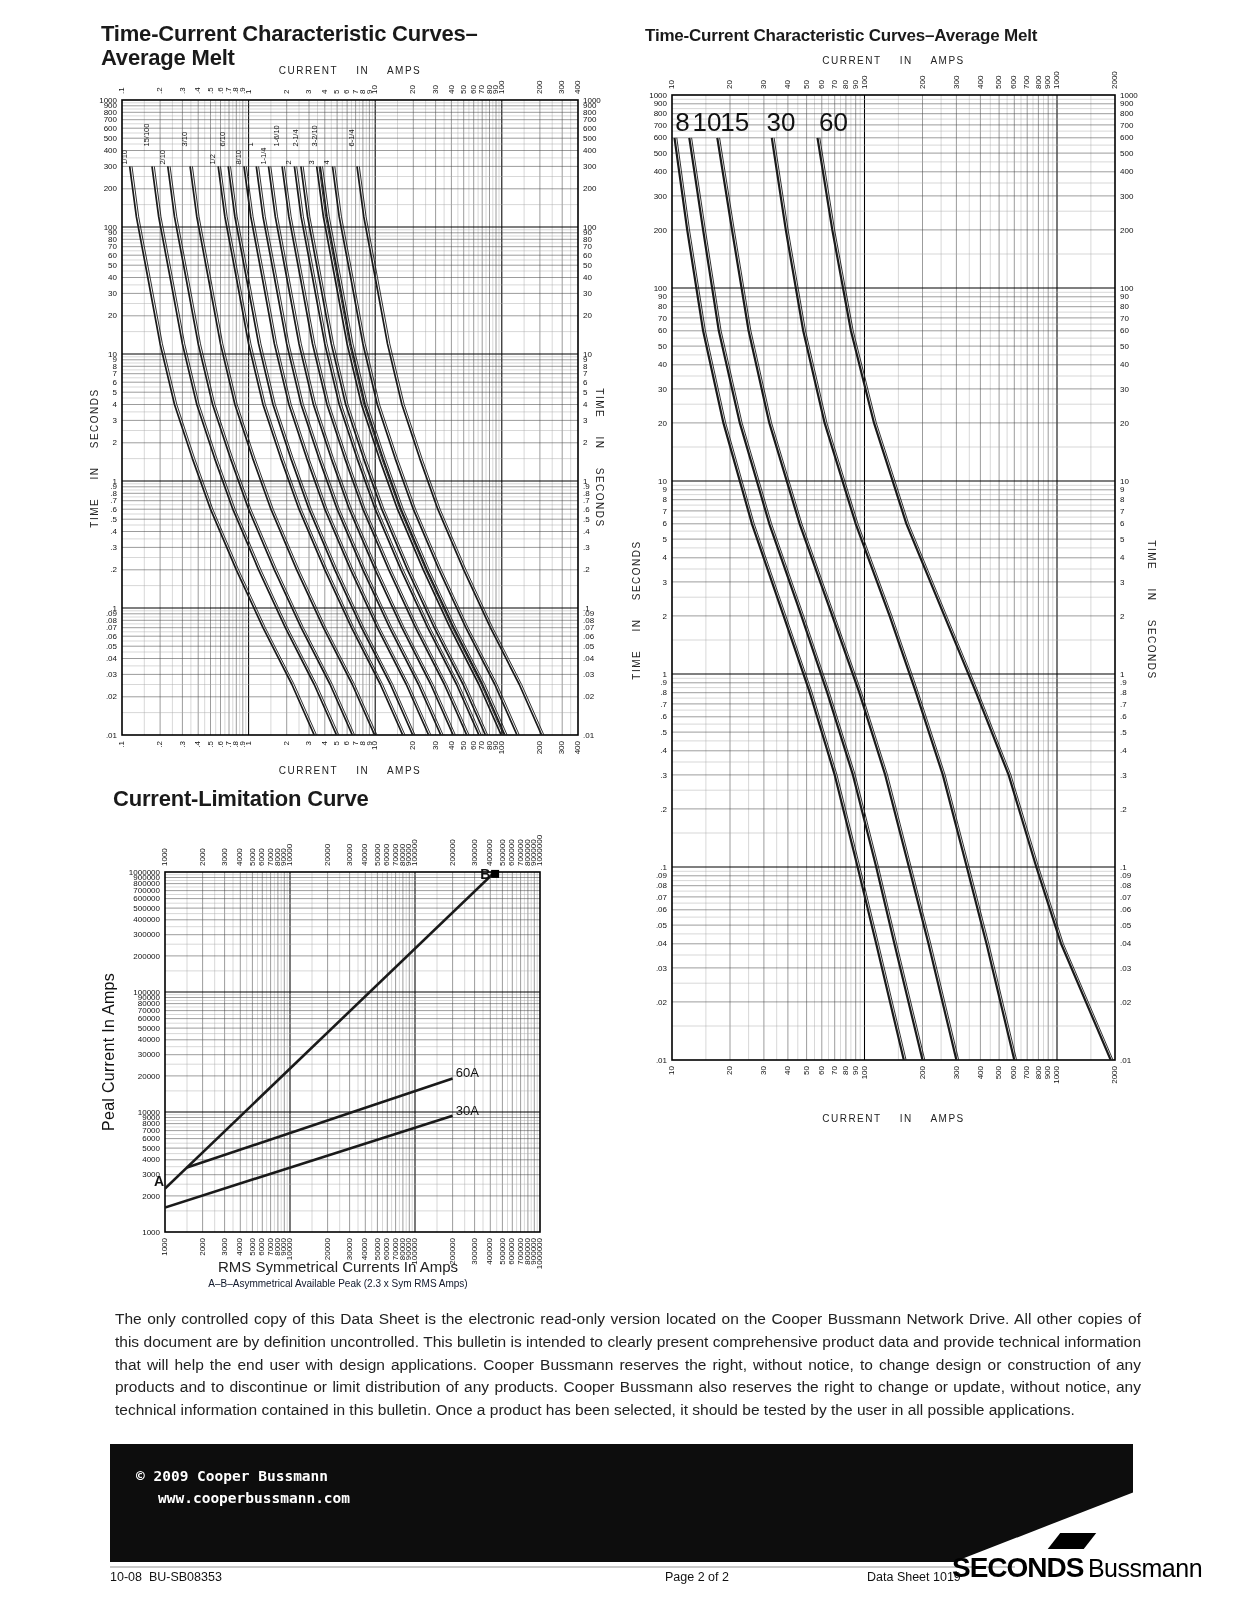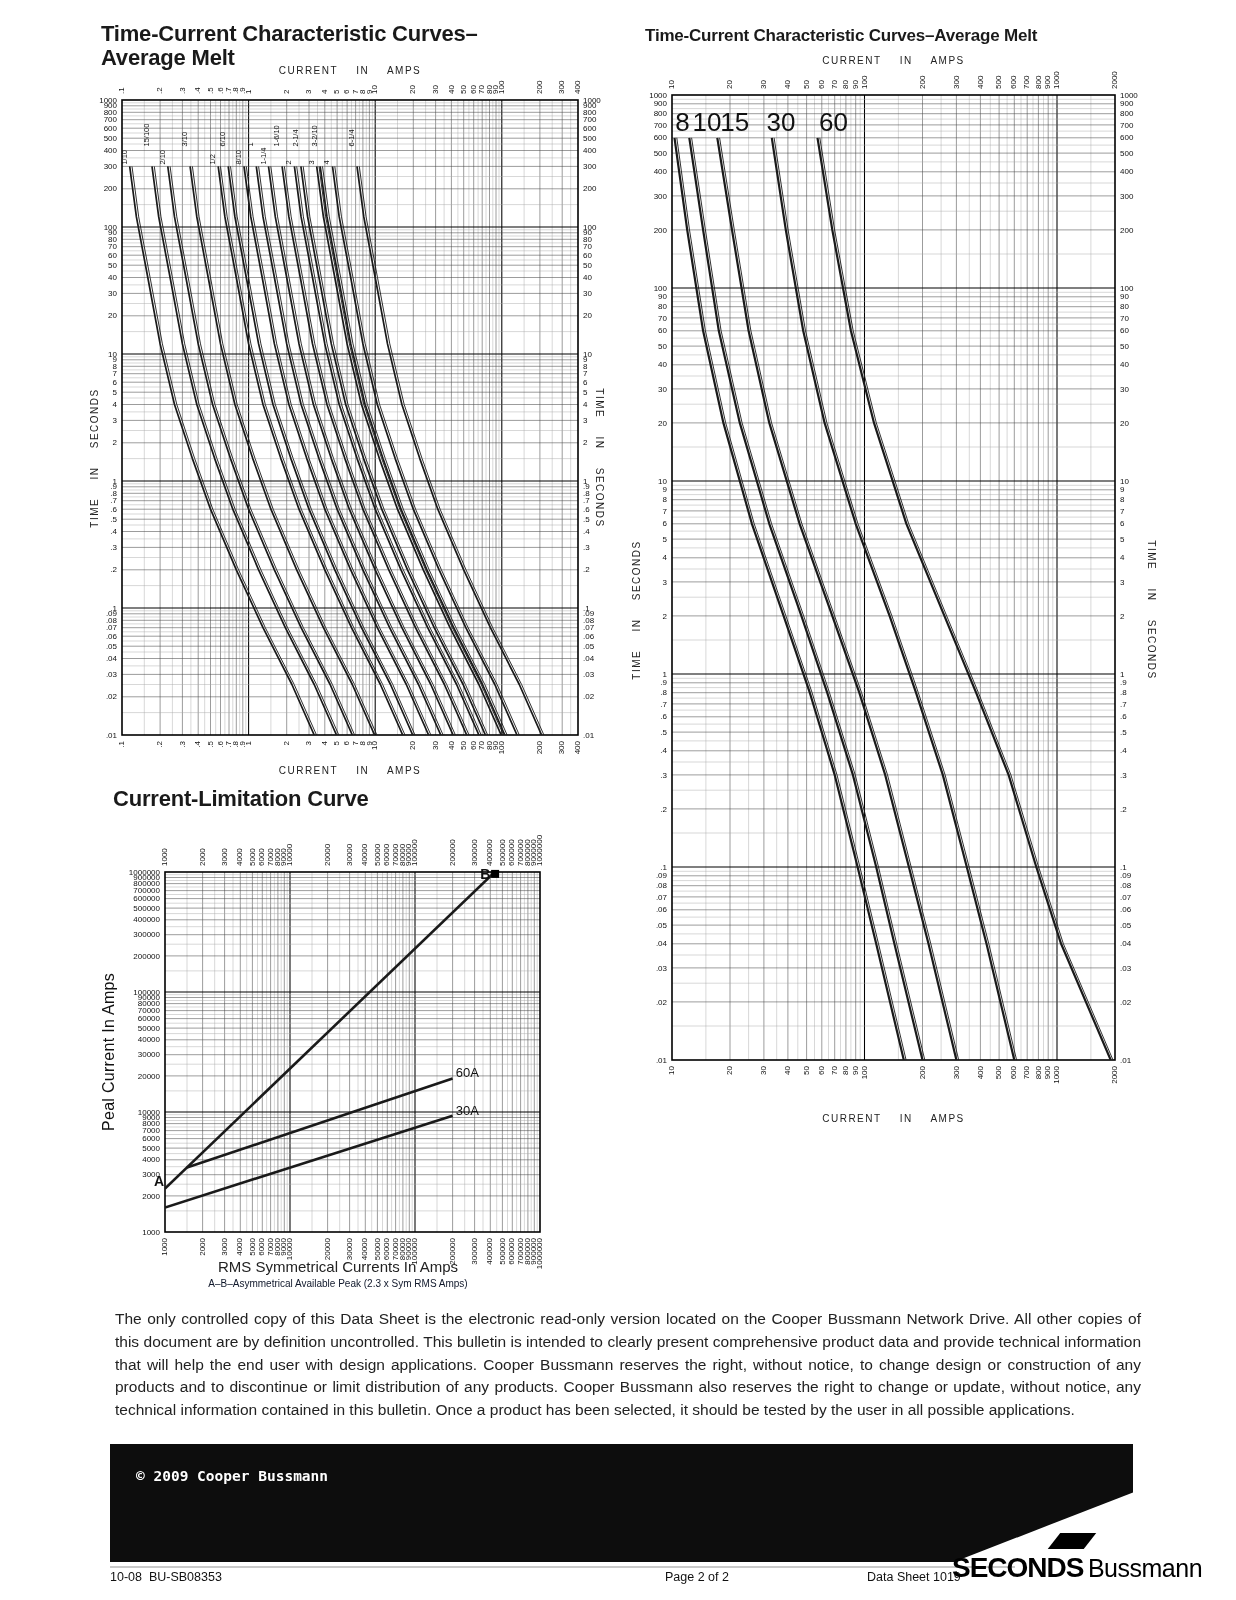--- a/index.html
+++ b/index.html
@@ -918,20 +918,21 @@
       </g>
     </svg>
   <div class="abs sub1" style="left:138px;top:1258px;width:400px;text-align:center;">RMS Symmetrical Currents In Amps</div>
   <div class="abs sub2" style="left:118px;top:1278px;width:440px;text-align:center;">A–B–Asymmetrical Available Peak (2.3 x Sym RMS Amps)</div>
 
   <p class="abs disclaimer" style="left:115px;top:1308px;width:1026px;margin:0;">The only controlled copy of this Data Sheet is the electronic read-only version located on the Cooper Bussmann Network Drive. All other copies of this document are by definition uncontrolled. This bulletin is intended to clearly present comprehensive product data and provide technical information that will help the end user with design applications. Cooper Bussmann reserves the right, without notice, to change design or construction of any products and to discontinue or limit distribution of any products. Cooper Bussmann also reserves the right to change or update, without notice, any technical information contained in this bulletin. Once a product has been selected, it should be tested by the user in all possible applications.</p>
 
   <div class="abs blackbox" style="left:110px;top:1444px;width:1023px;height:118px;">
     <div class="copytext" style="padding:22px 0 0 26px;">
       <div>© 2009 Cooper Bussmann</div>
+      <div class="ind">www.cooperbussmann.com</div>
     </div>
   </div>
   <div class="abs grayrule" style="left:110px;top:1566px;width:905px;"></div>
 
   <div class="abs smallfoot" style="left:110px;top:1570px;">10-08  BU-SB08353</div>
   <div class="abs smallfoot" style="left:665px;top:1570px;">Page 2 of 2</div>
   <div class="abs smallfoot" style="left:843px;top:1570px;margin-left:24px;">Data Sheet 1019</div>
 
   <div class="abs flag" style="left:1054px;top:1533px;width:36px;height:16px;"></div>
   <div class="abs" style="left:952px;top:1552px;white-space:nowrap;">

